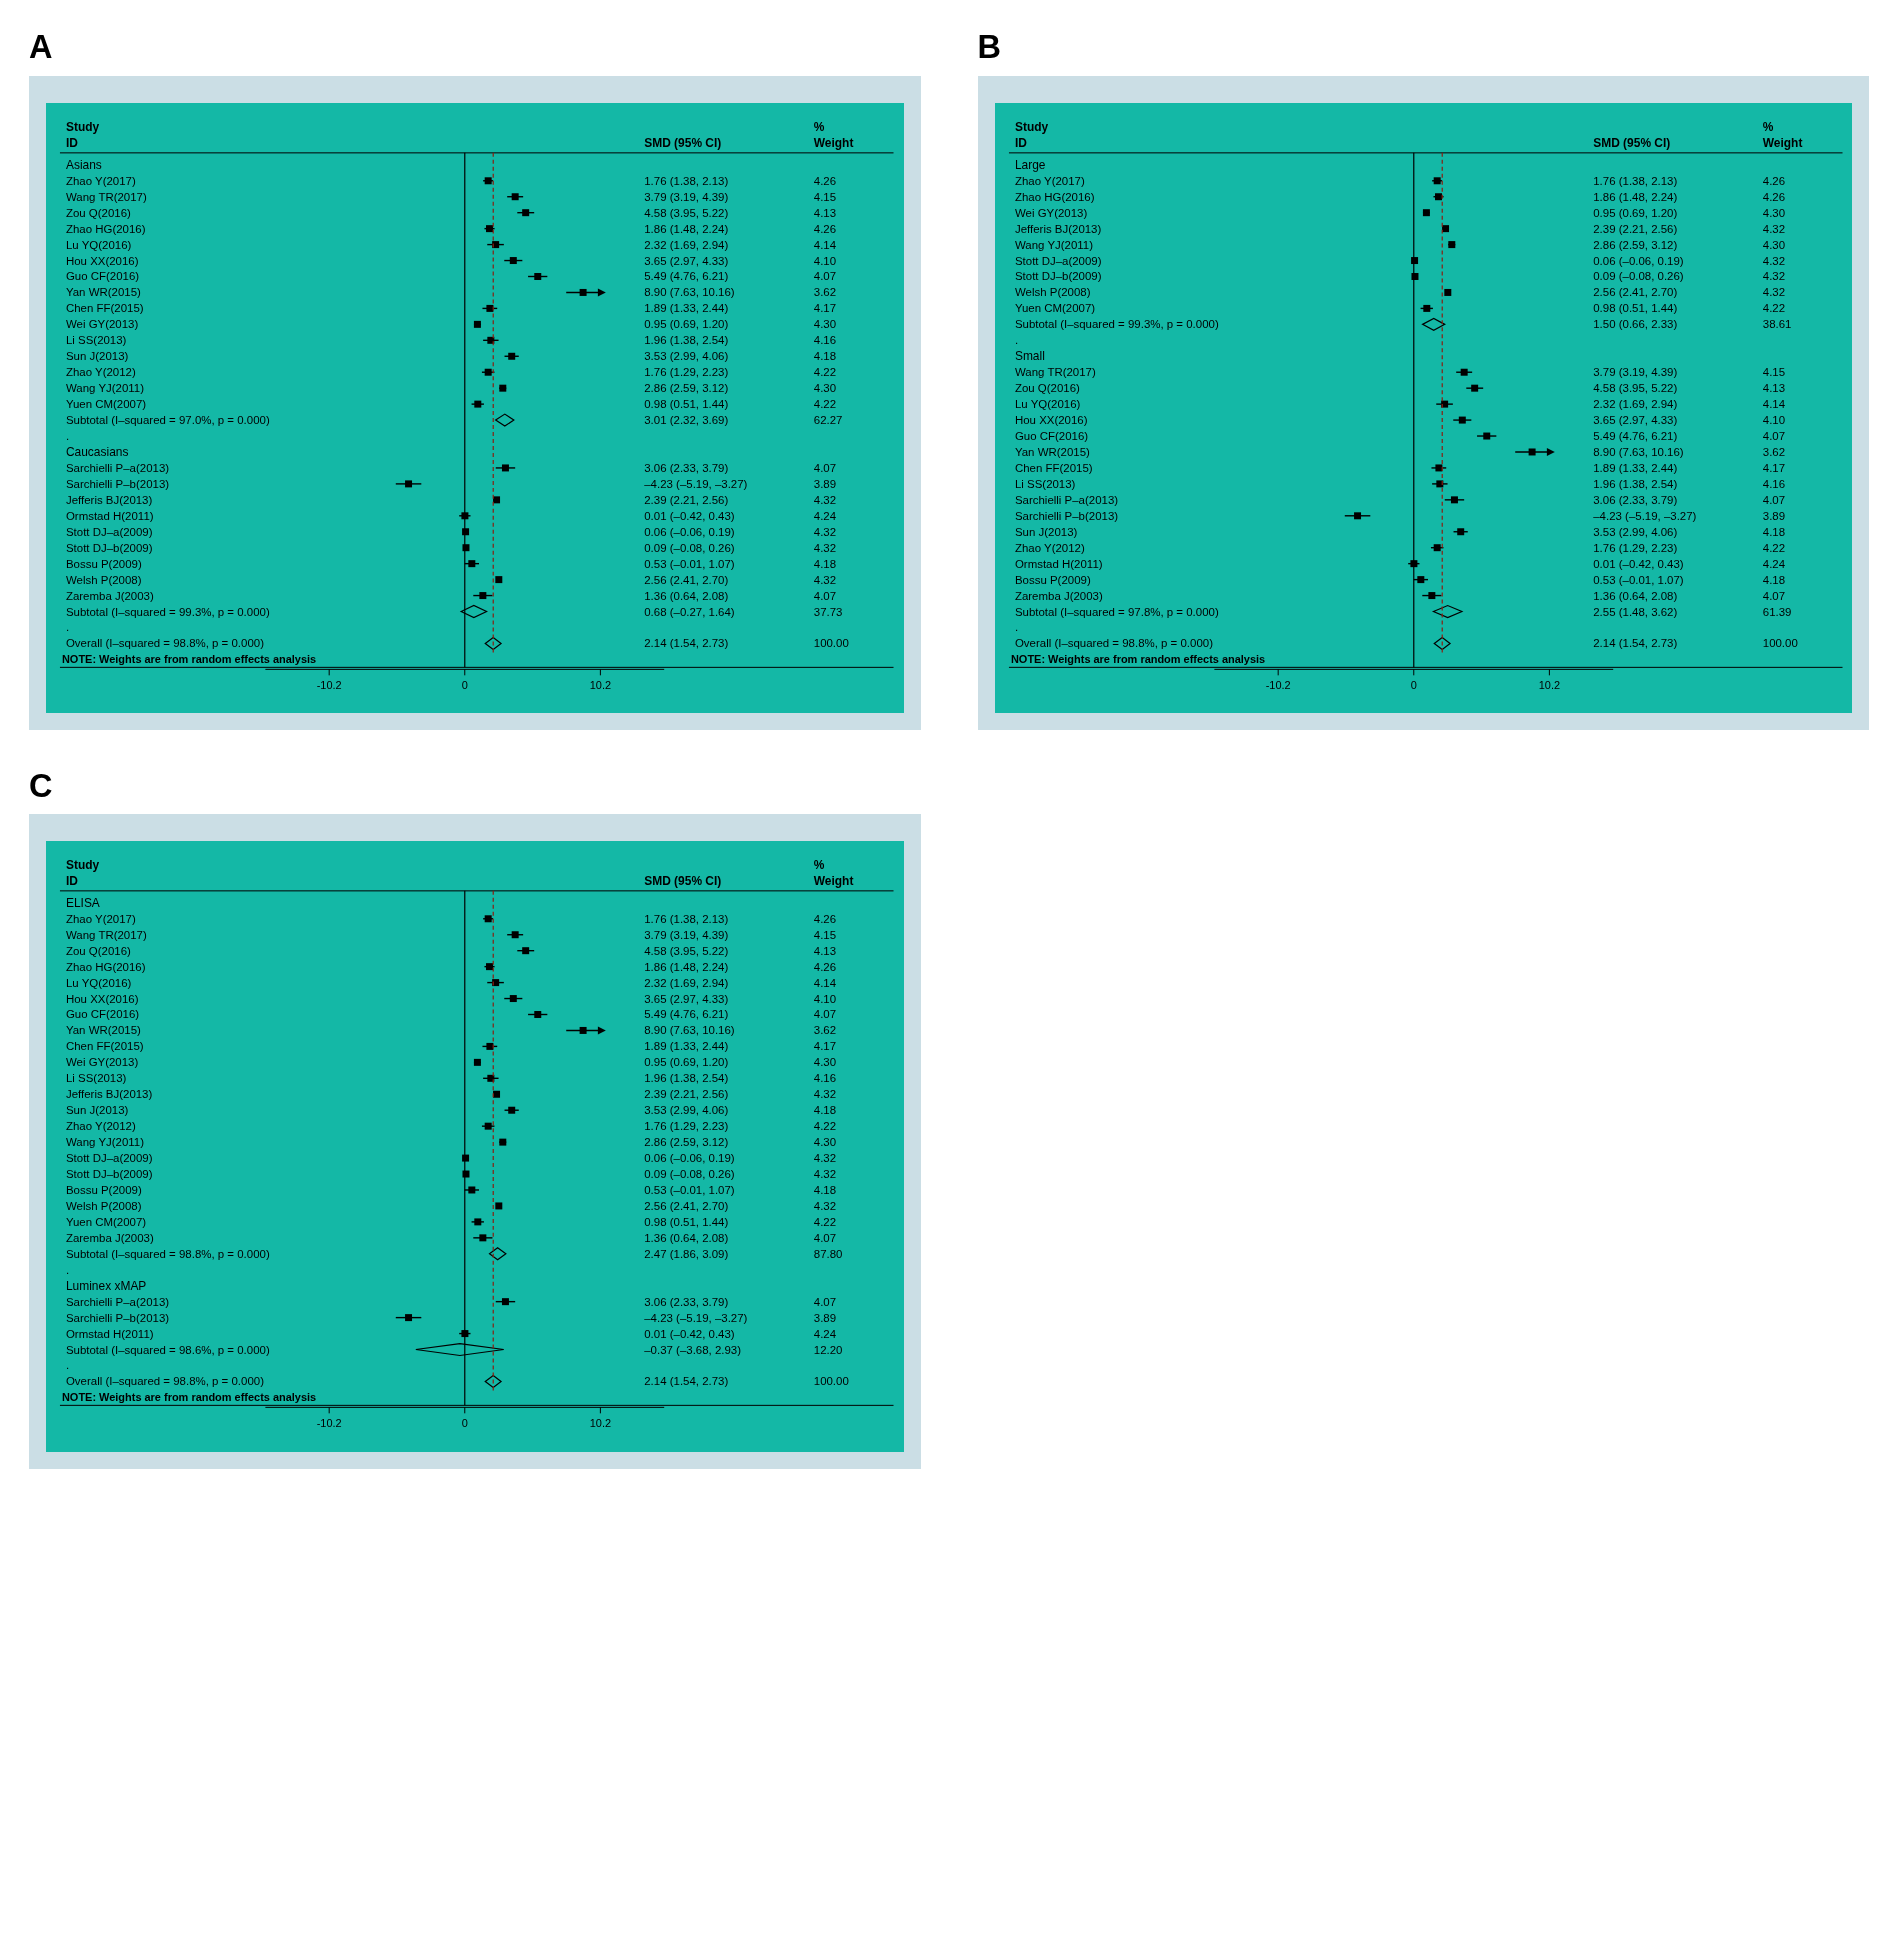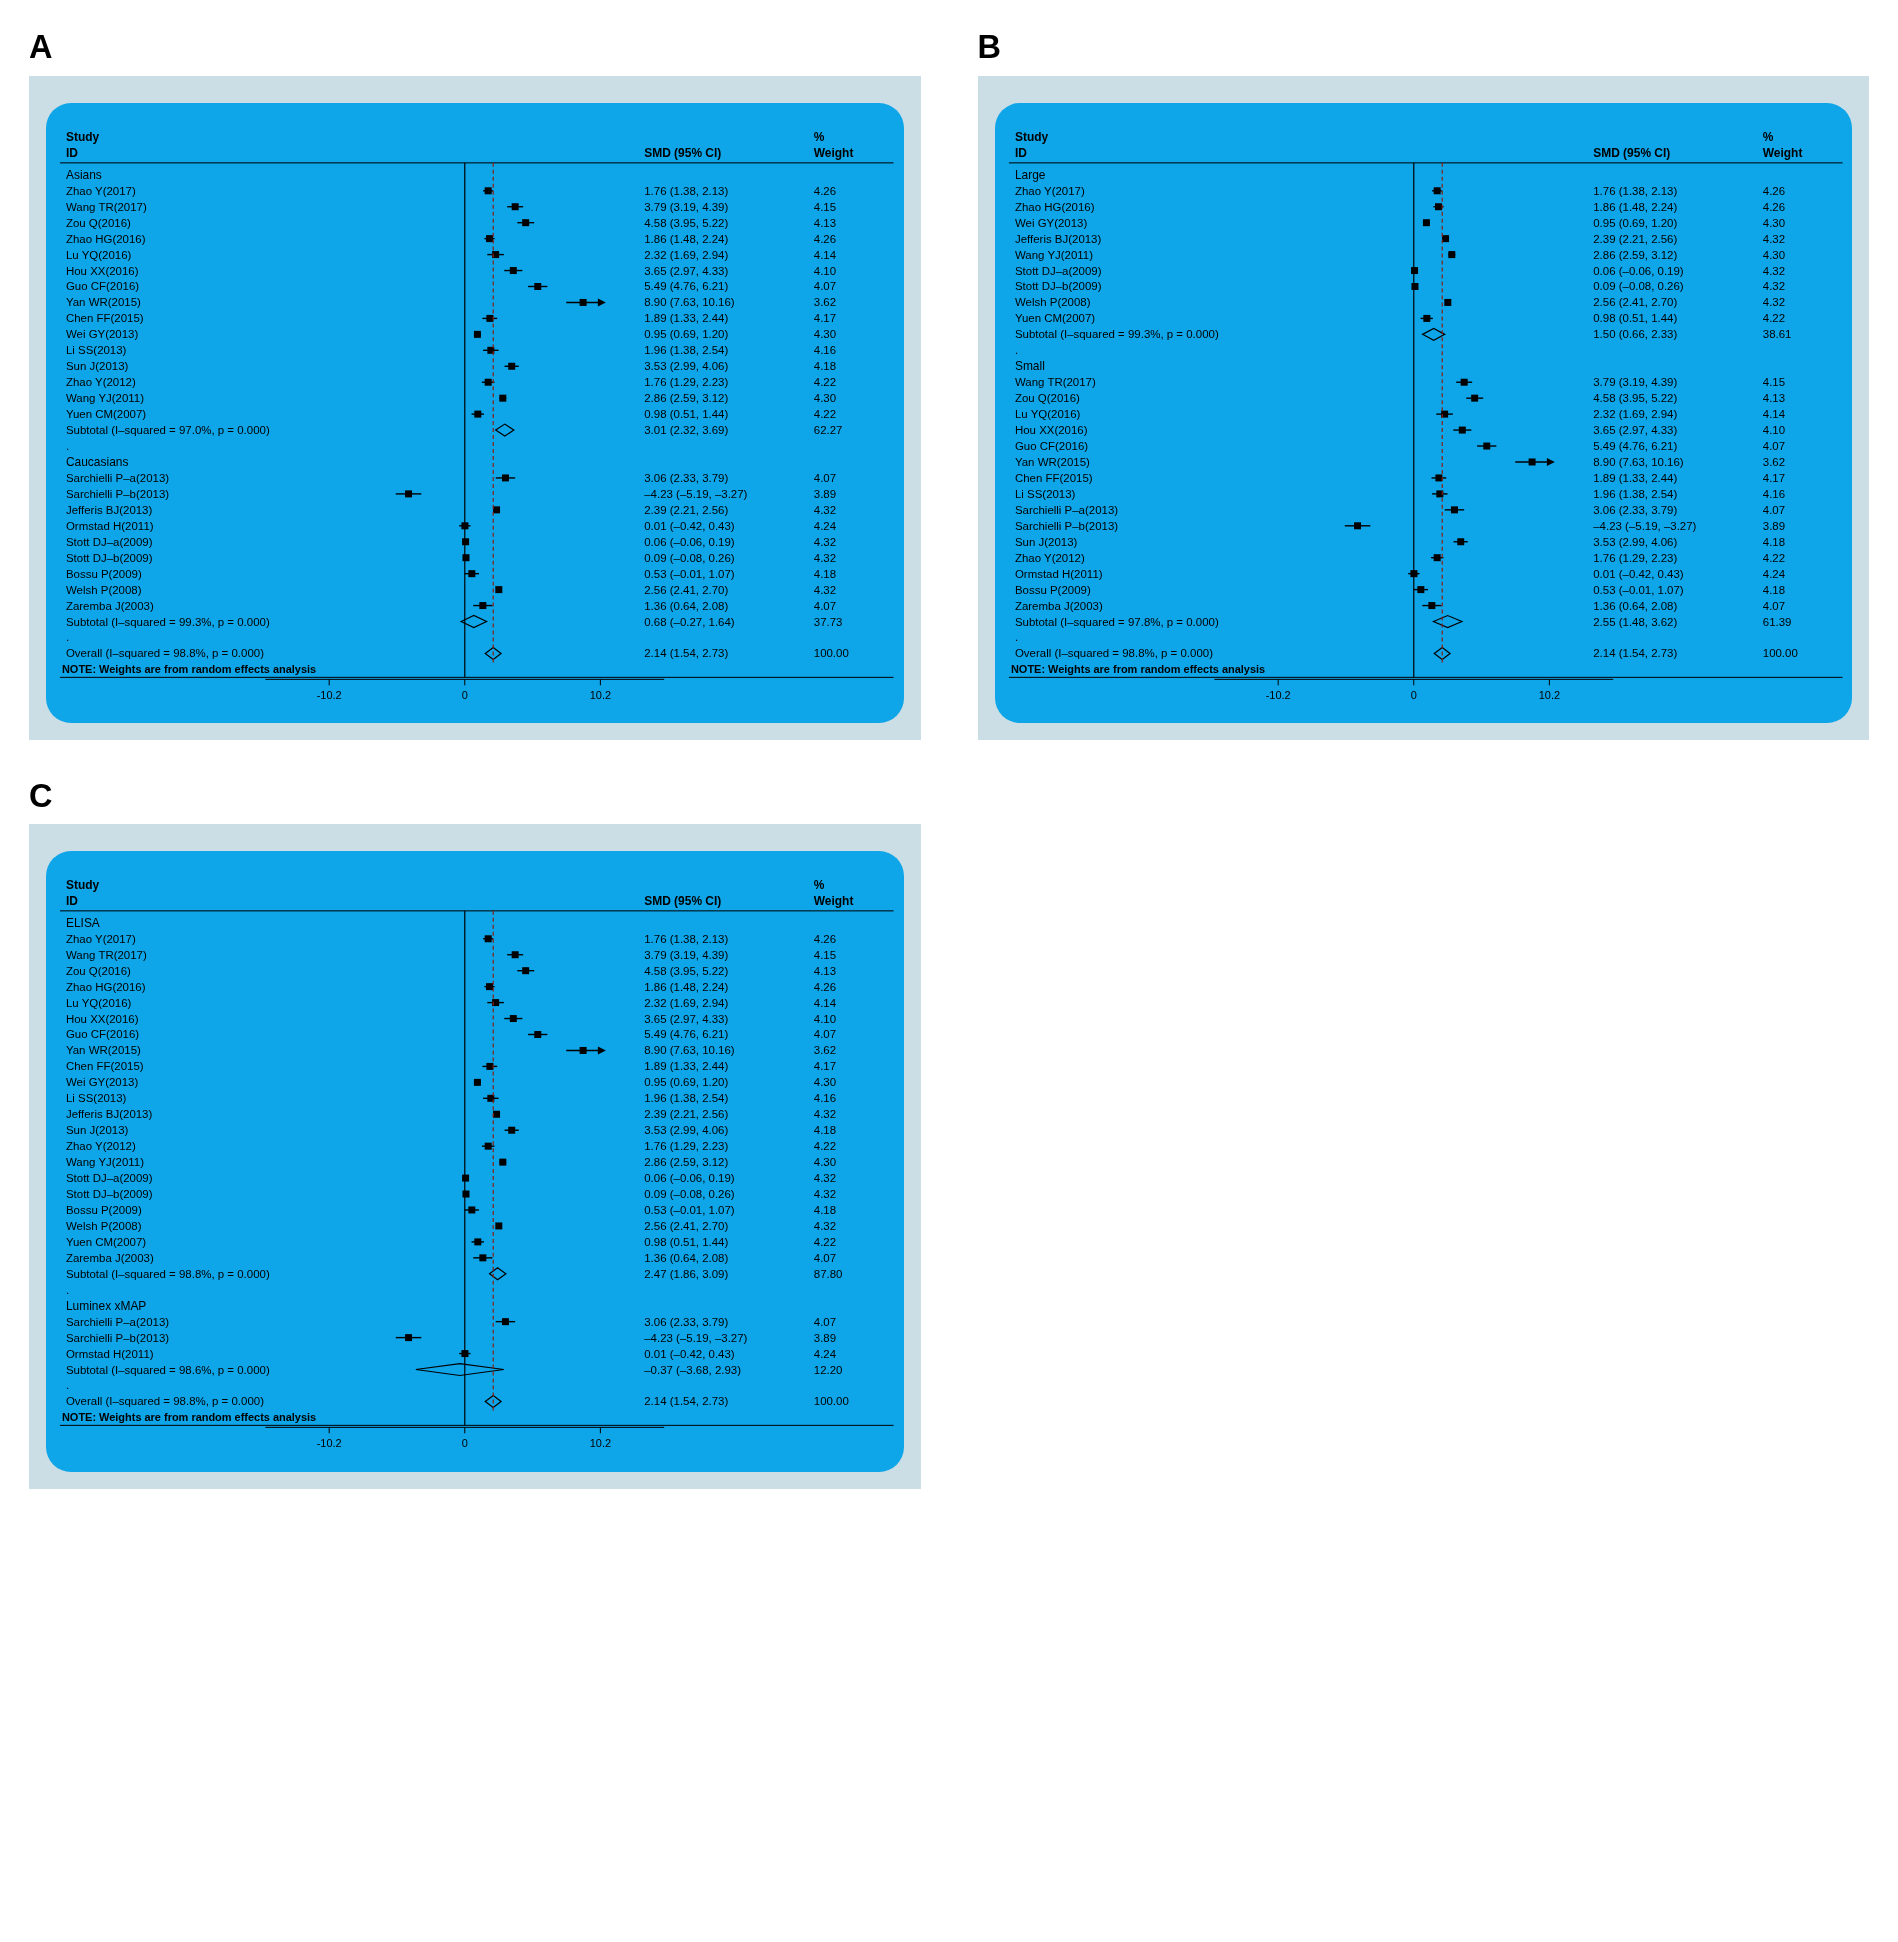--- a/index.html
+++ b/index.html
@@ -20,26 +20,25 @@
   .panel-label {
     font-size: 32.5px;
     font-weight: 700;
     margin-bottom: 9.6px;
   }
   .plot-outer {
     background: #cbdee5;
     padding: 27px 17px 17px 17px;
   }
   .plot-inner {
-    background: #0ea5e9;
-    padding-top: 12px;
+    background: #14b8a6;
+    padding-top: 2px;
     font-size: 10.5px;
     line-height: 1.25;
     color: #000;
-    border-radius: 25px;
   }
   .plot-svg {
     display: block;
     width: 100%;
   }
   text { font-family: Arial, Helvetica, sans-serif; }
   .hdr { font-weight: 700; font-size: 12px; }
   .grp { font-size: 12px; font-weight: 500; }
   .row { font-size: 11.5px; }
   .sub { font-size: 11.5px; font-weight: 400; }

